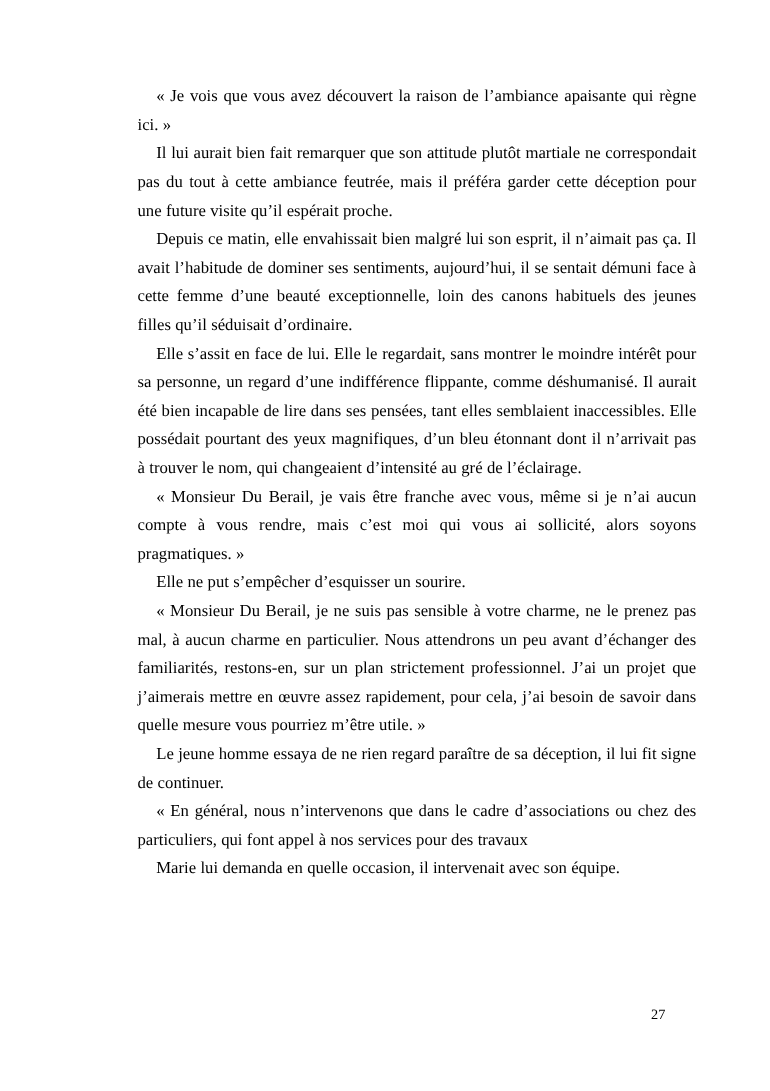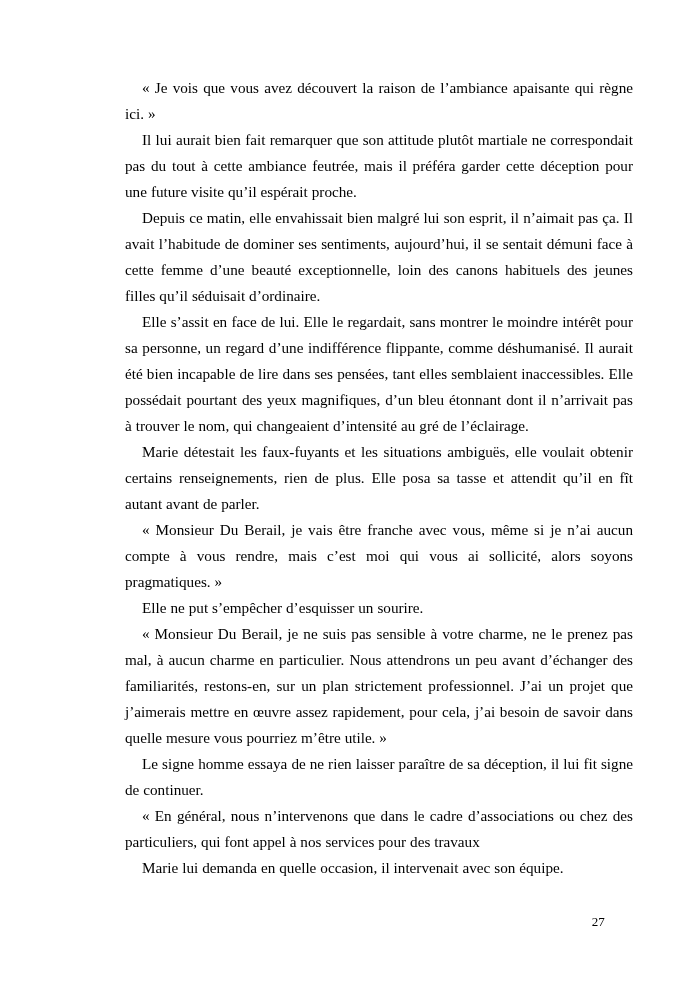--- a/index.html
+++ b/index.html
@@ -61,24 +61,23 @@
 </head>
 <body>
 
 <div class="page">
 
   <div class="text-block">
     <p class="para">« Je vois que vous avez découvert la raison de l’ambiance apaisante qui règne ici. »</p>
     <p class="para">Il lui aurait bien fait remarquer que son attitude plutôt martiale ne correspondait pas du tout à cette ambiance feutrée, mais il préféra garder cette déception pour une future visite qu’il espérait proche.</p>
     <p class="para">Depuis ce matin, elle envahissait bien malgré lui son esprit, il n’aimait pas ça. Il avait l’habitude de dominer ses sentiments, aujourd’hui, il se sentait démuni face à cette femme d’une beauté exceptionnelle, loin des canons habituels des jeunes filles qu’il séduisait d’ordinaire.</p>
     <p class="para">Elle s’assit en face de lui. Elle le regardait, sans montrer le moindre intérêt pour sa personne, un regard d’une indifférence flippante, comme déshumanisé. Il aurait été bien incapable de lire dans ses pensées, tant elles semblaient inaccessibles. Elle possédait pourtant des yeux magnifiques, d’un bleu étonnant dont il n’arrivait pas à trouver le nom, qui changeaient d’intensité au gré de l’éclairage.</p>
-    <p class="para">Marie détestait les faux-fuyants et les situations ambiguës, elle voulait obtenir certains renseignements, rien de plus. Elle posa sa tasse et attendit qu’il en fît autant avant de parler.</p>
     <p class="para">« Monsieur Du Berail, je vais être franche avec vous, même si je n’ai aucun compte à vous rendre, mais c’est moi qui vous ai sollicité, alors soyons pragmatiques. »</p>
     <p class="para">Elle ne put s’empêcher d’esquisser un sourire.</p>
     <p class="para">« Monsieur Du Berail, je ne suis pas sensible à votre charme, ne le prenez pas mal, à aucun charme en particulier. Nous attendrons un peu avant d’échanger des familiarités, restons-en, sur un plan strictement professionnel. J’ai un projet que j’aimerais mettre en œuvre assez rapidement, pour cela, j’ai besoin de savoir dans quelle mesure vous pourriez m’être utile. »</p>
-    <p class="para">Le signe homme essaya de ne rien laisser paraître de sa déception, il lui fit signe de continuer.</p>
+    <p class="para">Le jeune homme essaya de ne rien regard paraître de sa déception, il lui fit signe de continuer.</p>
     <p class="para">« En général, nous n’intervenons que dans le cadre d’associations ou chez des particuliers, qui font appel à nos services pour des travaux</p>
     <p class="para">Marie lui demanda en quelle occasion, il intervenait avec son équipe.</p>
   </div>
 
   <div class="page-number">27</div>
 
 </div>
 
 </body></html>

